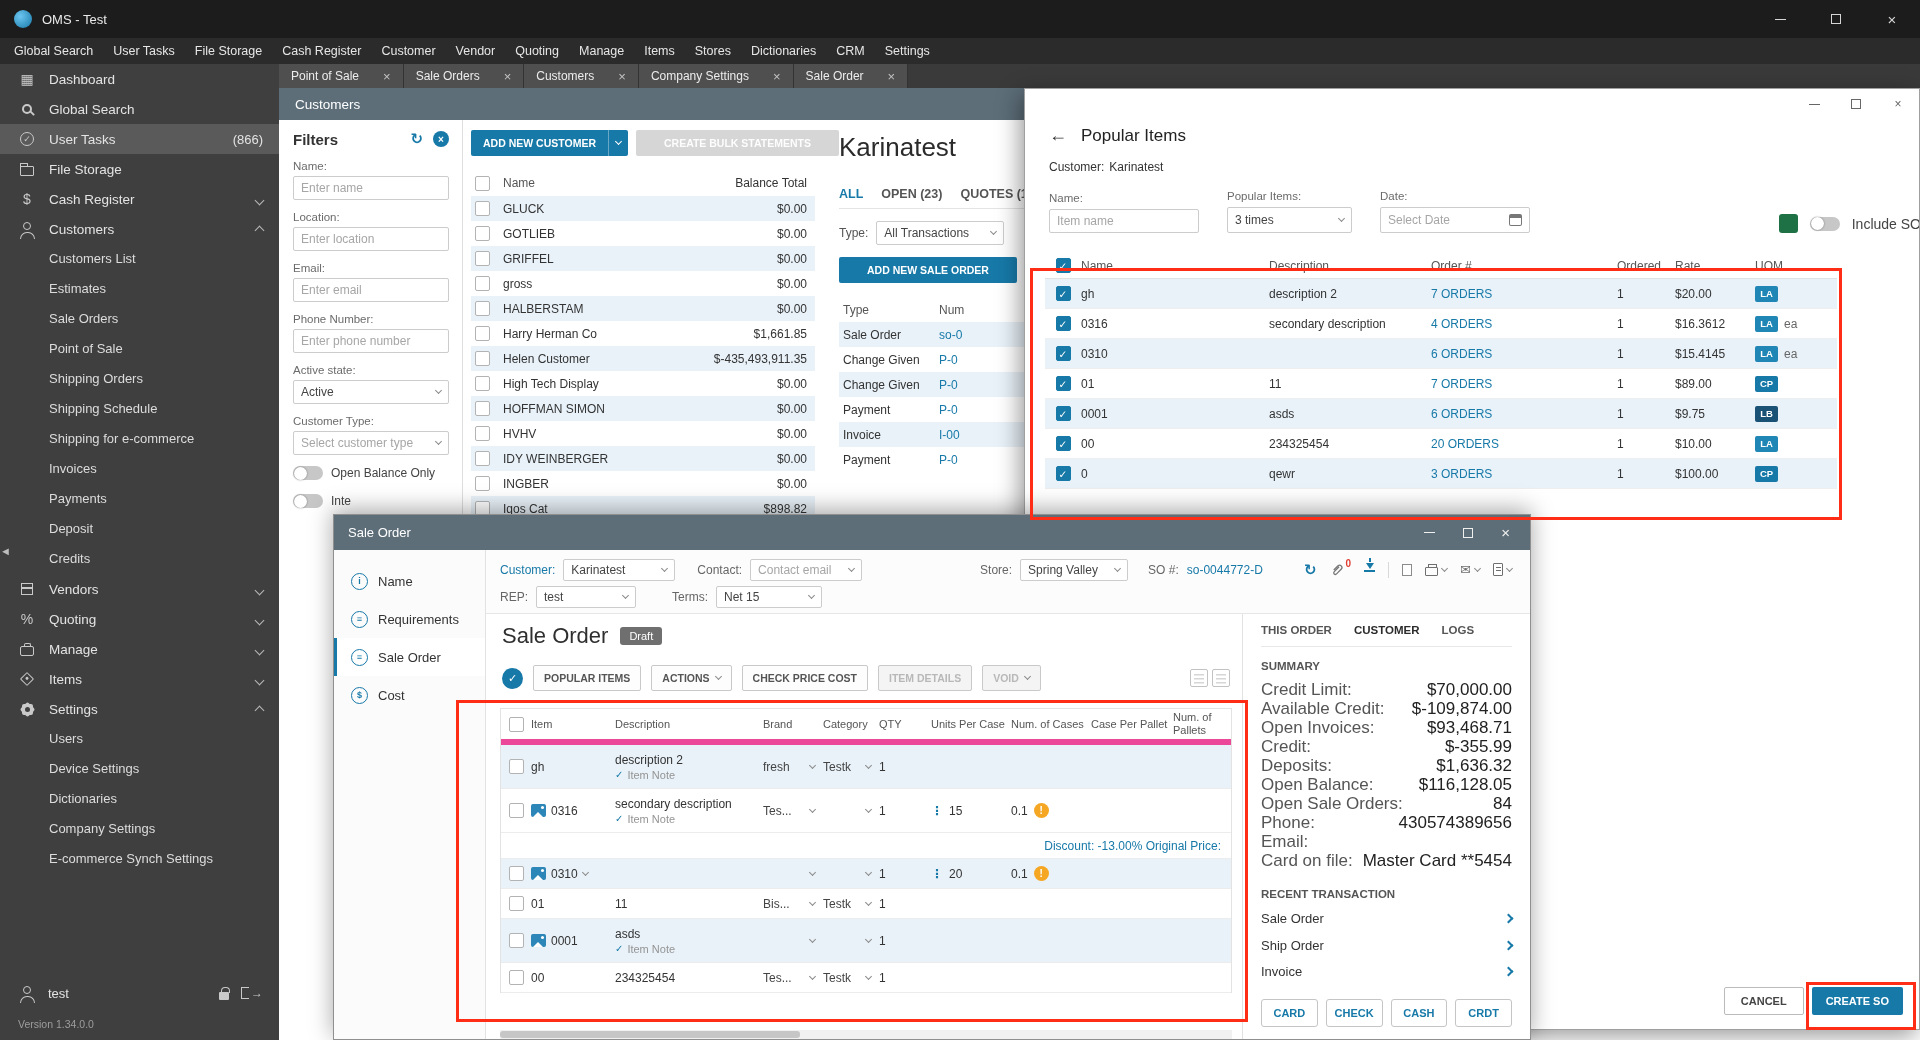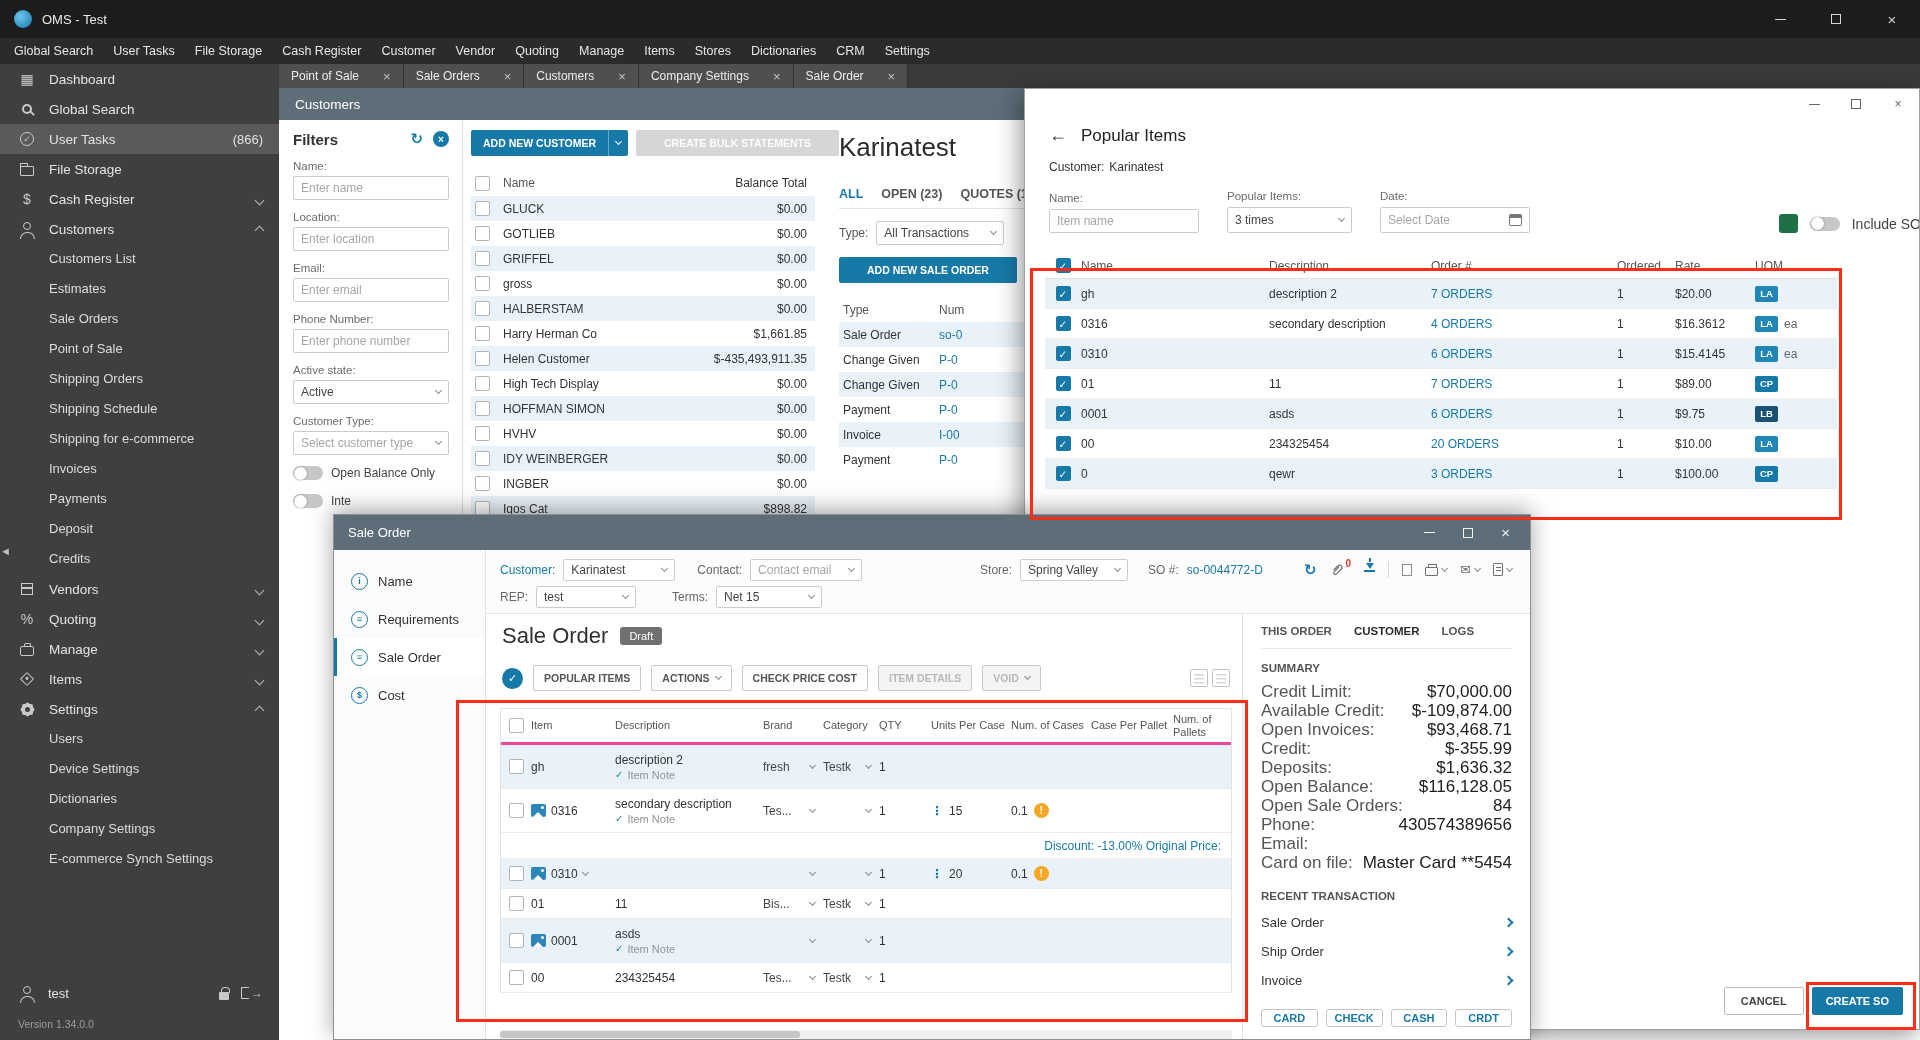--- a/index.html
+++ b/index.html
@@ -186,21 +186,21 @@
 .draft-badge{background:#6f6f6f;color:#fff;font-size:11px;padding:3px 9px;border-radius:3px}
 .so-headrow .gear-wrap{margin-left:auto}
 .so-toolbar{height:40px;display:flex;align-items:center;gap:10px;padding:0 12px 0 16px;flex:none}
 .so-toolbar .gridicons{margin-left:auto;display:flex;gap:4px}
 .gicon{width:18px;height:18px;border:1px solid #c2c2c2;border-radius:2px;background:
 linear-gradient(#d6d6d6 0 0) 50% 4px/10px 1.5px no-repeat,
 linear-gradient(#d6d6d6 0 0) 50% 8px/10px 1.5px no-repeat,
 linear-gradient(#d6d6d6 0 0) 50% 12px/10px 1.5px no-repeat,#fff}
 .so-table{margin:10px 10px 0 14px;border:1px solid #e3e3e3;border-bottom:none}
 .so-hdr,.so-row{display:grid;grid-template-columns:30px 84px 148px 60px 56px 52px 80px 80px 82px 1fr;align-items:center;font-size:12px}
-.so-hdr{height:36px;color:#555;font-size:11px;line-height:1.15;border-bottom:3px solid #ec4899}
+.so-hdr{height:36px;color:#555;font-size:11px;line-height:1.15;border-bottom:6px solid #ec4899}
 .so-row{border-bottom:1px solid #ececec}
 .so-row.h44{height:44px}.so-row.h30{height:30px}
 .so-row.alt{background:#e9f2f9}
 .so-row .itemcell{display:flex;align-items:center;gap:5px;padding-right:4px}
 .so-row .desc2{display:flex;flex-direction:column;justify-content:center;gap:2px}
 .cellsel{display:flex;align-items:center;justify-content:space-between;padding-right:8px;color:#444}
 .unitcell{display:flex;align-items:center;gap:6px}
 .discount-row{display:grid;grid-template-columns:1fr;height:26px;align-items:center;border-bottom:1px solid #ececec}
 .discount-row .txt{text-align:right;padding-right:10px;color:#1779a8;font-size:12px}
 .hscroll{height:9px;background:#f1f1f1;margin:auto 10px 0 14px;position:relative;flex:none}
@@ -208,21 +208,21 @@
 .so-right{width:288px;background:#fff;border-left:1px solid #e2e2e2;padding:0 18px;flex:none;display:flex;flex-direction:column}
 .so-rtabs{display:flex;gap:22px;height:38px;align-items:center;font-size:11.5px;font-weight:bold;color:#555;border-bottom:1px solid #e8e8e8;white-space:nowrap}
 .so-rtab.on{color:#2c2c2c;box-shadow:0 16px 0 -14px #1779a8}
 .sum-title{font-size:11.5px;font-weight:bold;color:#555;margin:13px 0 8px}
 .sum-row{display:flex;justify-content:space-between;height:19px;font-size:17px;color:#555}
 .sum-row .val{color:#222}
 .recent-title{font-size:11.5px;font-weight:bold;color:#555;margin:18px 0 6px}
 .recent-item{display:flex;align-items:center;justify-content:space-between;height:31px;font-size:13px;color:#333}
 .chev-r{display:inline-block;width:7px;height:7px;border-right:2px solid #1779a8;border-bottom:2px solid #1779a8;transform:rotate(-45deg)}
 .pay-row{display:flex;gap:8px;margin:14px 0 12px}
-.pay-btn{flex:1;height:18px;border:1px solid #c5c5c5;border-radius:3px;background:#fff;color:#1779a8;font-size:11px;font-weight:bold;display:flex;align-items:center;justify-content:center;font-family:inherit}
+.pay-btn{flex:1;height:28px;border:1px solid #c5c5c5;border-radius:3px;background:#fff;color:#1779a8;font-size:11px;font-weight:bold;display:flex;align-items:center;justify-content:center;font-family:inherit}
 
 
 .redbox{position:absolute;border:3px solid #ff2d16;z-index:50;pointer-events:none}
 </style>
 </head>
 <body>
 
 <div id="root">
 
   <div class="titlebar">

